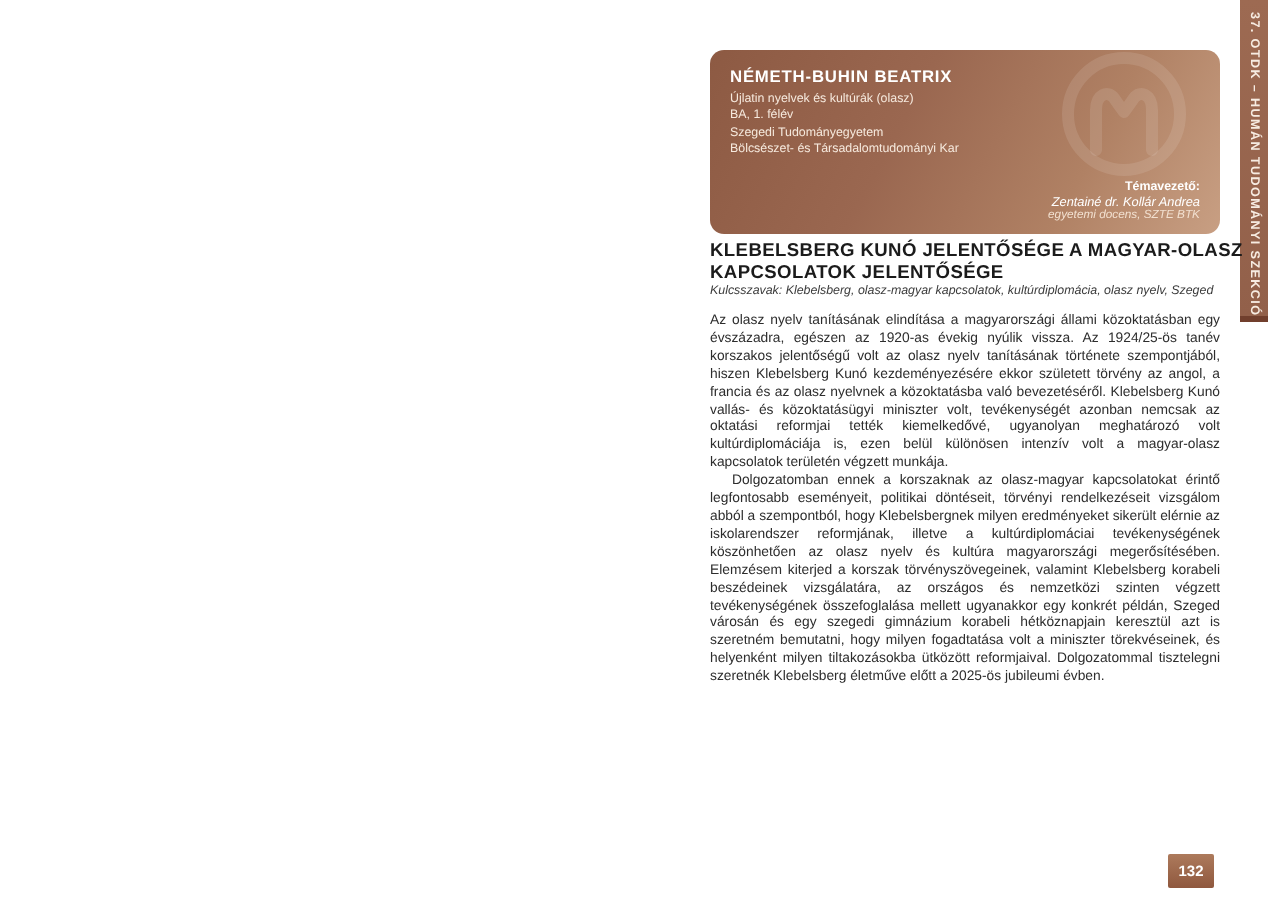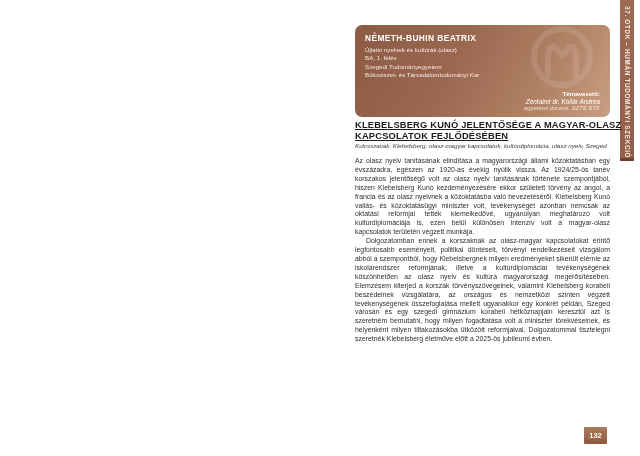--- a/index.html
+++ b/index.html
@@ -50,21 +50,21 @@
   }
   .supervisor { position:absolute; right:10px; bottom:6px; text-align:right; }
   .sup-label { font-size:6.2px; font-weight:bold; }
   .sup-name  { font-size:6.4px; font-style:italic; margin-top:1px; }
   .sup-role  { font-size:5.9px; font-style:italic; color:#f2e0d0; }
 
   
   .title {
     position:absolute; left:355px; top:114px; width:262px;
     font-size:9.3px; font-weight:bold; color:#1b1b1b;
-    letter-spacing:0.2px; line-height:11px;text-decoration:underline;
+    letter-spacing:0.2px; line-height:11px;
   }
   .title-line { white-space:nowrap; }
   .keywords {
     position:absolute; left:355px; top:142px; width:260px;
     font-size:6.2px; font-style:italic; color:#3b3b3b;
     white-space:nowrap;
   }
   .body-text {
     position:absolute; left:355px; top:157px; width:255px;
     font-size:6.9px; line-height:8.9px; color:#2d2d2d;
@@ -102,21 +102,21 @@
   <div class="author-detail">Bölcsészet- és Társadalomtudományi Kar</div>
   <div class="supervisor">
     <div class="sup-label">Témavezető:</div>
     <div class="sup-name">Zentainé dr. Kollár Andrea</div>
     <div class="sup-role">egyetemi docens, SZTE BTK</div>
   </div>
 </div>
 
 <h1 class="title">
   <div class="title-line">KLEBELSBERG KUNÓ JELENTŐSÉGE A MAGYAR-OLASZ</div>
-  <div class="title-line">KAPCSOLATOK FEJLŐDÉSÉBEN</div>
+  <div class="title-line">KAPCSOLATOK JELENTŐSÉGE</div>
 </h1>
 
 <div class="keywords">Kulcsszavak: Klebelsberg, olasz-magyar kapcsolatok, kultúrdiplomácia, olasz nyelv, Szeged</div>
 
 <div class="body-text">
   <p>Az olasz nyelv tanításának elindítása a magyarországi állami közoktatásban egy évszázadra, egészen az 1920-as évekig nyúlik vissza. Az 1924/25-ös tanév korszakos jelentőségű volt az olasz nyelv tanításának története szempontjából, hiszen Klebelsberg Kunó kezdeményezésére ekkor született törvény az angol, a francia és az olasz nyelvnek a közoktatásba való bevezetéséről. Klebelsberg Kunó vallás- és közoktatásügyi miniszter volt, tevékenységét azonban nemcsak az oktatási reformjai tették kiemelkedővé, ugyanolyan meghatározó volt kultúrdiplomáciája is, ezen belül különösen intenzív volt a magyar-olasz kapcsolatok területén végzett munkája.</p>
   <p>Dolgozatomban ennek a korszaknak az olasz-magyar kapcsolatokat érintő legfontosabb eseményeit, politikai döntéseit, törvényi rendelkezéseit vizsgálom abból a szempontból, hogy Klebelsbergnek milyen eredményeket sikerült elérnie az iskolarendszer reformjának, illetve a kultúrdiplomáciai tevékenységének köszönhetően az olasz nyelv és kultúra magyarországi megerősítésében. Elemzésem kiterjed a korszak törvényszövegeinek, valamint Klebelsberg korabeli beszédeinek vizsgálatára, az országos és nemzetközi szinten végzett tevékenységének összefoglalása mellett ugyanakkor egy konkrét példán, Szeged városán és egy szegedi gimnázium korabeli hétköznapjain keresztül azt is szeretném bemutatni, hogy milyen fogadtatása volt a miniszter törekvéseinek, és helyenként milyen tiltakozásokba ütközött reformjaival. Dolgozatommal tisztelegni szeretnék Klebelsberg életműve előtt a 2025-ös jubileumi évben.</p>
 </div>
 
 <div class="page-number">132</div>

